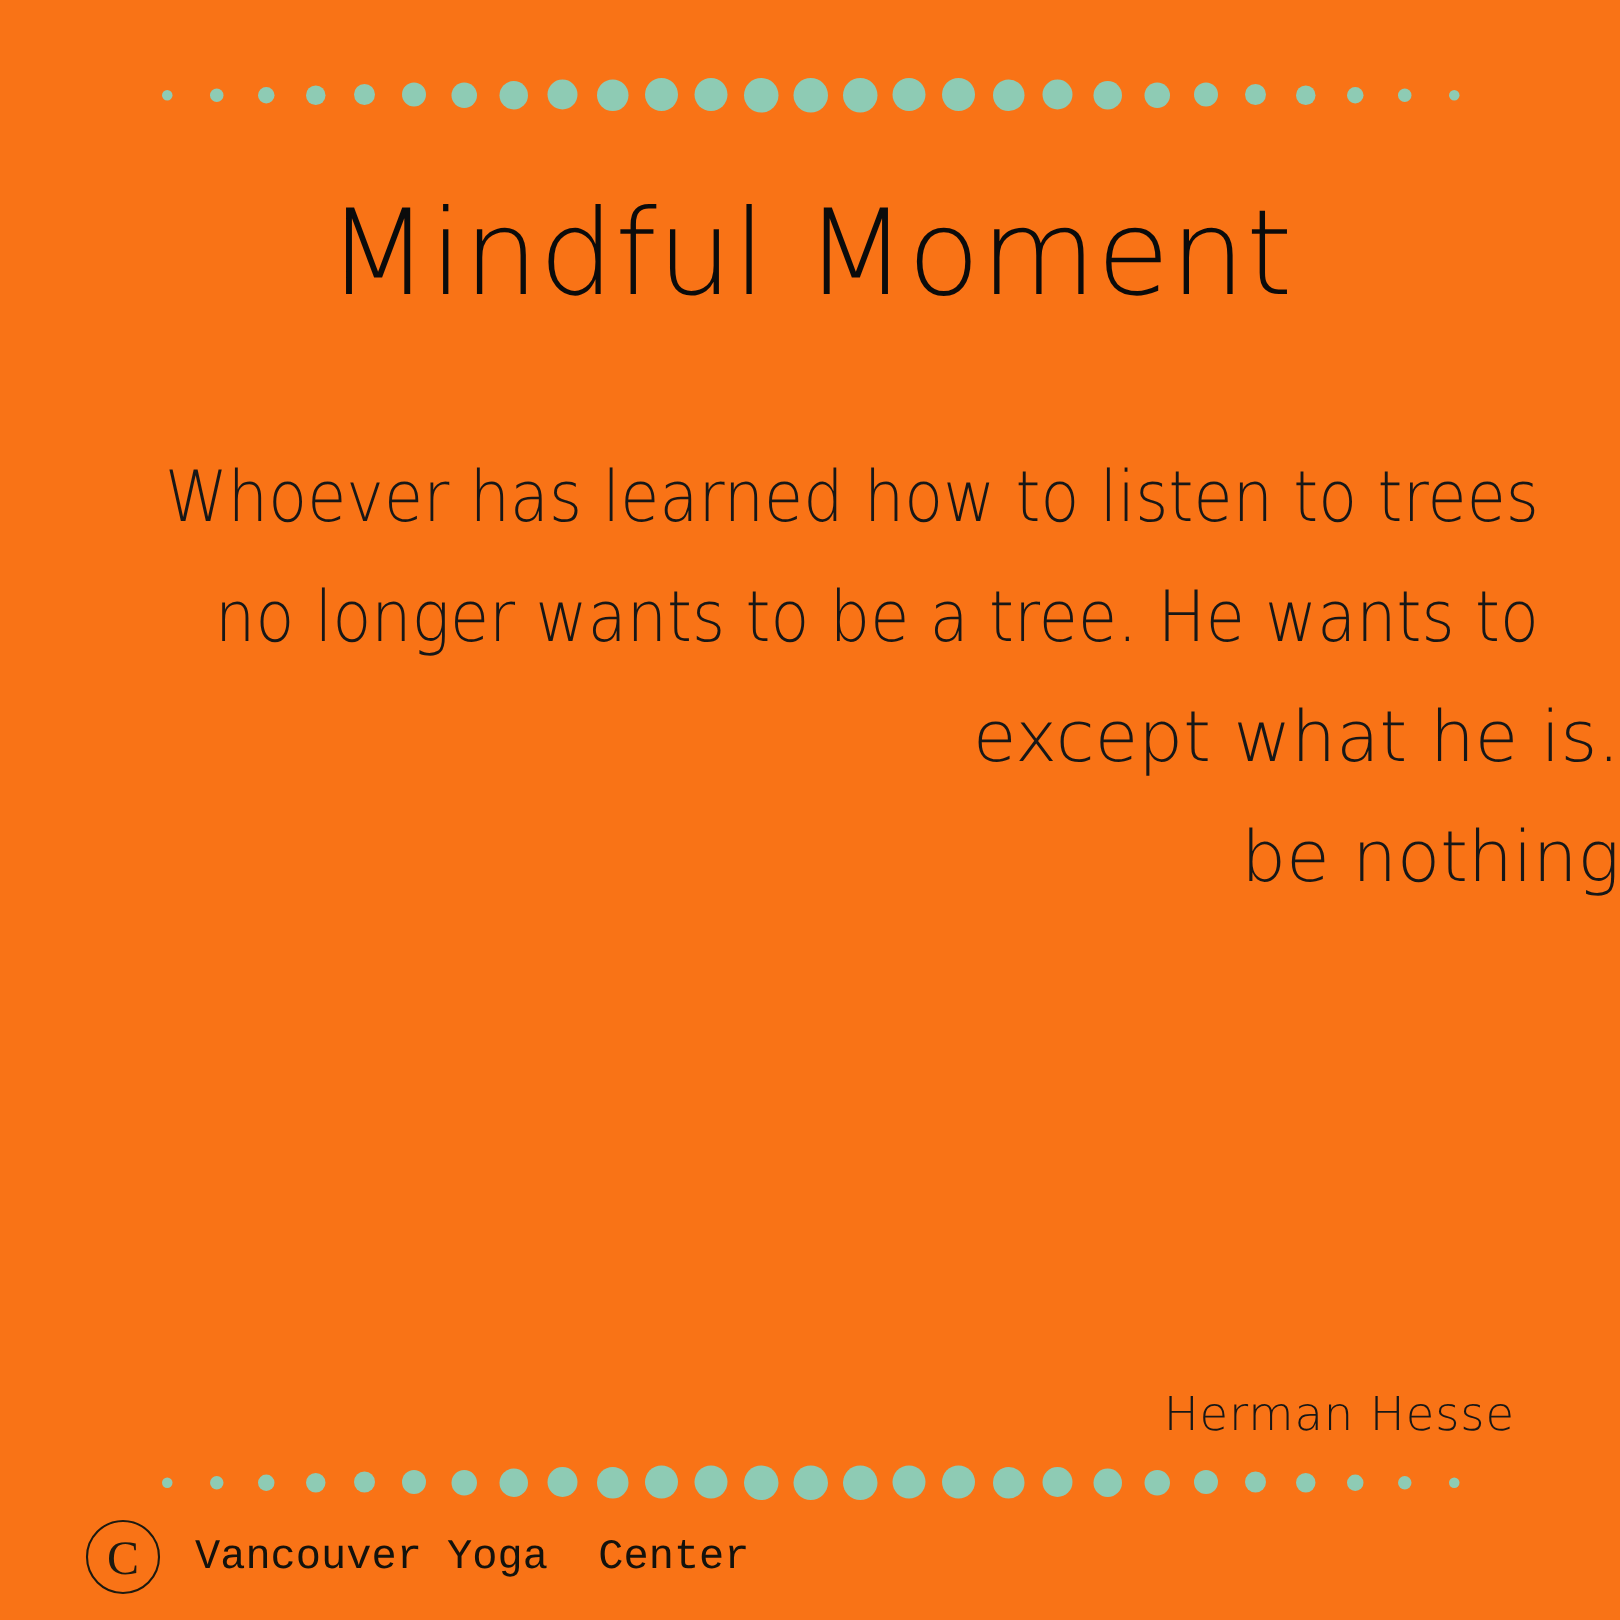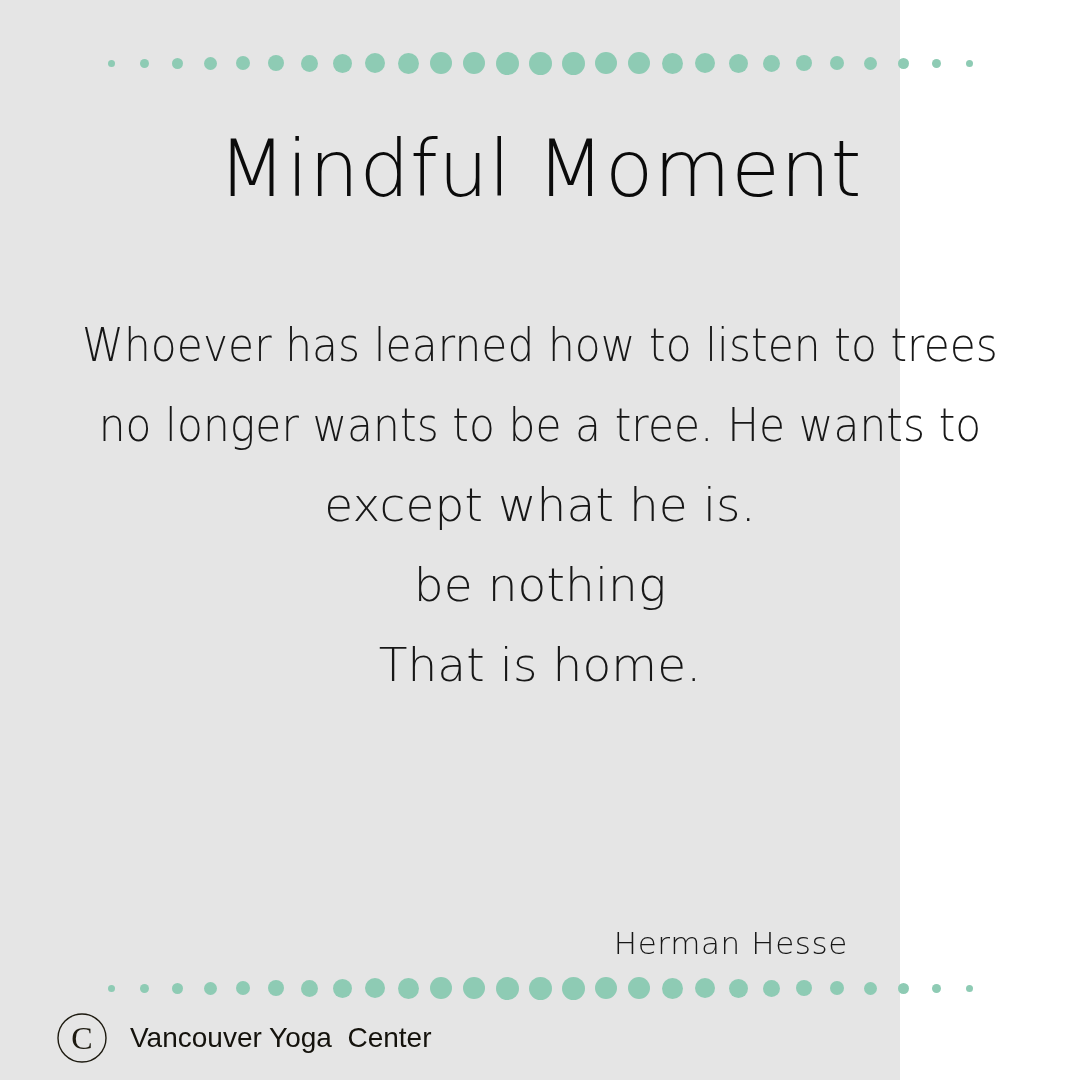--- a/index.html
+++ b/index.html
@@ -8,23 +8,23 @@
   }
   body {
     width: 1080px;
     height: 1080px;
     overflow: hidden;
     font-family: "DejaVu Sans", sans-serif;
   }
 
   #card {
     position: relative;
-    width: 900px;
+    width: 1080px;
     height: 1080px;
-    background: #e5e5e5;
+    background: #f97316;
     box-sizing: border-box;
   }
 
   
   .dot-rule {
     position: absolute;
     left: 0;
     width: 1080px;
     height: 34px;
     display: flex;
@@ -60,24 +60,24 @@
     font-size: 79px;
     line-height: 1.04;
     letter-spacing: 0.4px;
     color: #0b0b0b;
     white-space: nowrap;
   }
 
   
   #quote {
     position: absolute;
-    top: 305px;
+    top: 292px;
     left: 0;
     width: 1080px;
-    text-align: center;
+    text-align: right;
   }
   .quote-line {
     font-family: "DejaVu Sans", sans-serif;
     font-weight: 300;
     font-size: 47px;
     line-height: 80px;
     height: 80px;
     color: #171717;
     white-space: nowrap;
     letter-spacing: 0.1px;
@@ -85,21 +85,21 @@
   
   .quote-line.condensed {
     transform: scaleX(0.90);
     transform-origin: center center;
   }
 
   
   #attribution {
     position: absolute;
     top: 921px;
-    right: 52px;
+    right: 70px;
     font-family: "DejaVu Sans", sans-serif;
     font-weight: 300;
     font-size: 31px;
     line-height: 44px;
     color: #171717;
     letter-spacing: 0.6px;
     white-space: nowrap;
     margin-left: 36px;
   }
 
@@ -113,21 +113,21 @@
     align-items: center;
     gap: 22px;
   }
   #brand-logo {
     width: 52px;
     height: 52px;
     flex: 0 0 auto;
     display: block;
   }
   #brand-name {
-    font-family: Liberation Sans, sans-serif;
+    font-family: Liberation Mono, monospace;
     font-weight: 400;
     font-size: 28px;
     color: #14120c;
     white-space: pre;
     letter-spacing: 0px;
   }
 </style>
 </head>
 <body>
 
@@ -217,21 +217,20 @@
       </span>
     </div>
 
   <div id="title">Mindful Moment</div>
 
   <div id="quote">
       <div class="quote-line condensed">Whoever has learned how to listen to trees</div>
       <div class="quote-line condensed">no longer wants to be a tree. He wants to</div>
       <div class="quote-line">except what he is.</div>
       <div class="quote-line">be nothing</div>
-      <div class="quote-line">That is home.</div>
     </div>
 
   <div id="attribution">Herman Hesse</div>
 
   <div class="dot-rule" id="dot-rule-bottom">
       <span class="dot-slot">
         <span class="dot" style="width: 7px; height: 7px; background: rgb(142, 203, 180);"></span>
       </span>
       <span class="dot-slot">
         <span class="dot" style="width: 9px; height: 9px; background: rgb(142, 203, 180);"></span>

